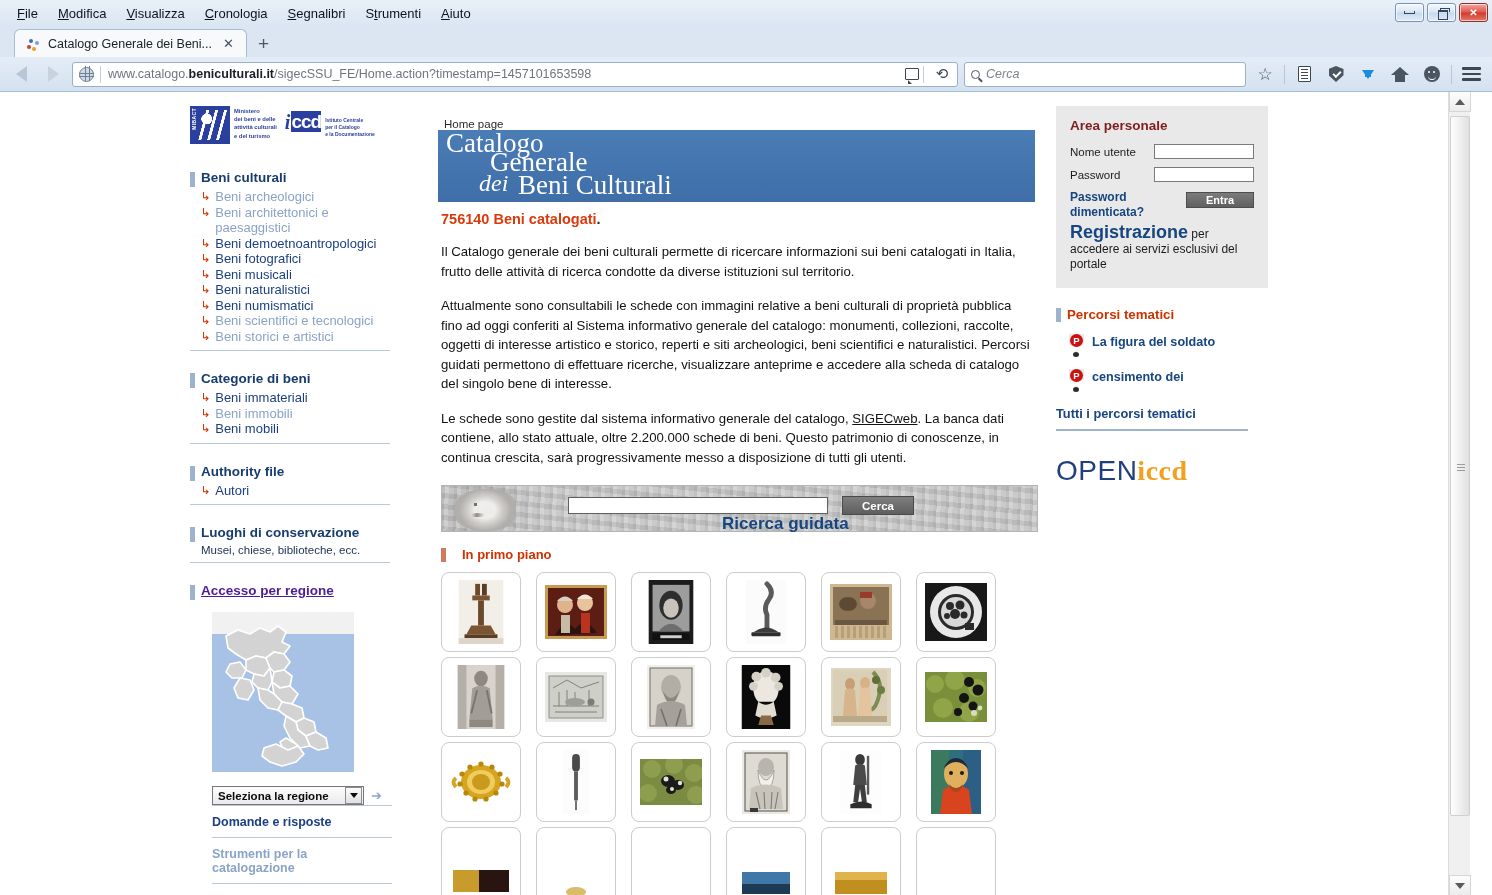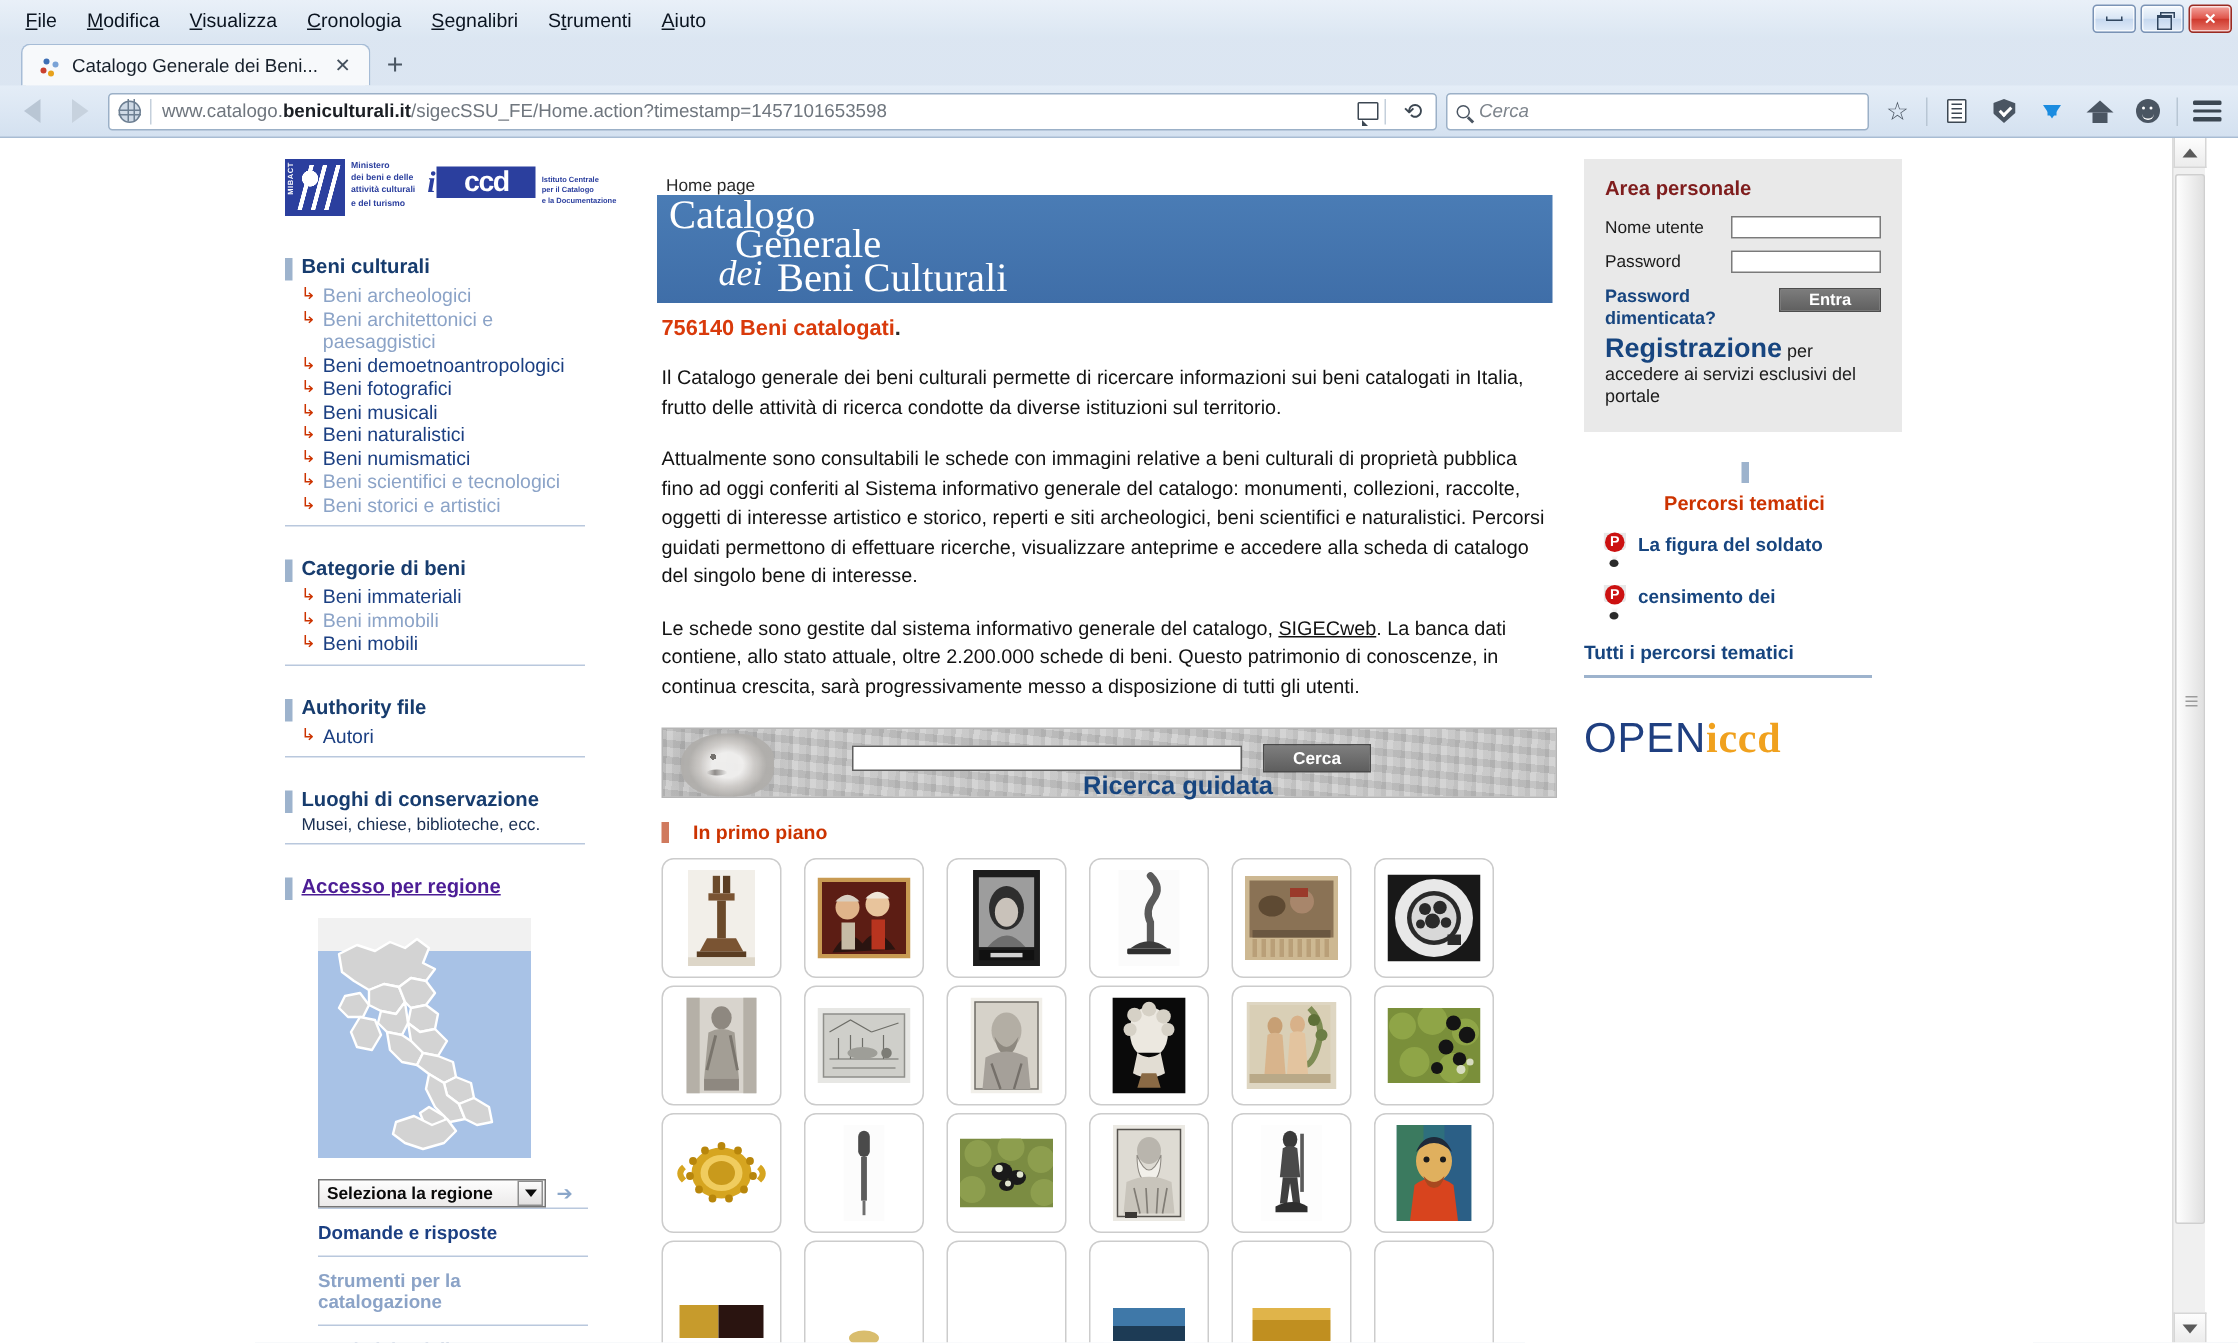--- a/index.html
+++ b/index.html
@@ -258,21 +258,21 @@
   .mibact-mark .fig {
     position:absolute; left:8px; top:4px; width:29px; height:30px;
     background:
       radial-gradient(circle at 30% 30%, #fff 0 18%, transparent 19%),
       linear-gradient(105deg, transparent 0 22%, #fff 23% 30%, transparent 31% 46%, #fff 47% 54%, transparent 55% 70%, #fff 71% 78%, transparent 79%);
   }
   .min-text { font-size: 5.8px; line-height: 8.2px; color:#2b3f9e; font-weight:bold; padding-top:1px;}
   #iccd-logo { display:flex; align-items:flex-start; gap:4px; padding-top:5px;}
   .iccd-mark { display:flex; align-items:flex-end; gap:1px; }
   .iccd-i { font-size:20px; font-style:italic; font-weight:bold; color:#2b3f9e; line-height:1; font-family:"Liberation Serif", serif;}
-  .iccd-box { background:#2b3f9e; color:#fff; font-size:19px; font-weight:bold; letter-spacing:-1px; padding:0 18px; line-height:21px; font-family:"Liberation Sans", sans-serif;}
+  .iccd-box { background:#2b3f9e; color:#fff; font-size:19px; font-weight:bold; letter-spacing:-1px; padding:0 0; line-height:21px; font-family:"Liberation Sans", sans-serif;}
   .iccd-text { font-size:5px; line-height:7px; color:#2b3f9e; font-weight:bold; padding-top:6px;}
 
   
   .navgroup { margin-top: 20px; position: relative; width: 200px; }
   .navgroup.sep:after {
     content:""; display:block;
     border-bottom: 1px solid #b9c8dd;
     margin-top: 6px;
   }
   .grp-head {
@@ -473,21 +473,21 @@
     width: 68px; height: 16px;
     background: linear-gradient(to bottom,#7c7c7c,#606060);
     border:1px solid #4d4d4d;
     color:#fff; font-size:11px; font-weight:bold;
     display:flex;align-items:center;justify-content:center;
   }
   #reg { margin-top: 6px; font-size:12px; line-height:15px; color:#1c1c1c; }
   #reg b { color:#17457f; font-size:18px;margin-top:32px; }
 
   #percorsi { margin-top: 18px; }
-  #percorsi .head { display:flex; align-items:center; gap:6px;flex-direction:column; }
+  #percorsi .head { display:flex; align-items:center; gap:6px; }
   #percorsi .head .grp-bar { height:14px; background:#9db3cd; }
   #percorsi .head .t { font-size:13.3px; font-weight:bold; color:#cc3300;}
   .percrow { display:flex; align-items:flex-start; gap:7px; margin-top: 12px; margin-left: 12px;}
   .pin {
     width: 17px; height: 23px; position:relative; flex:0 0 auto;
   }
   .pin .plate {
     position:absolute; left:1px; top:0; width:15px; height:21px;
     background: linear-gradient(to bottom,#e8e8e8 0 55%, #fff 55% 72%, #d8d8d8 100%);
     clip-path: polygon(0 0, 100% 0, 100% 48%, 62% 78%, 50% 100%, 38% 78%, 0 48%);

